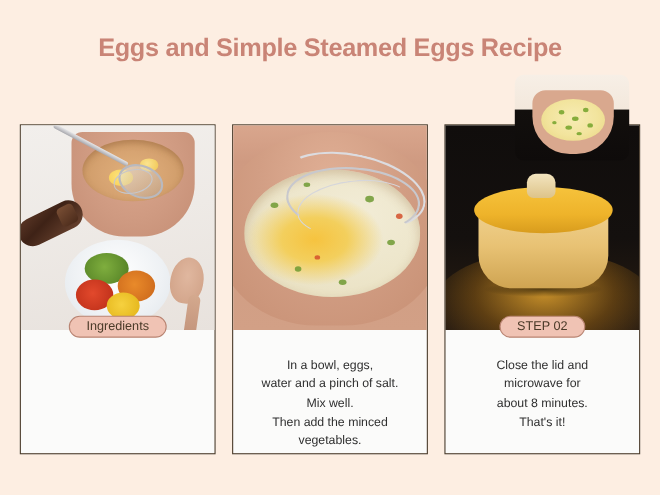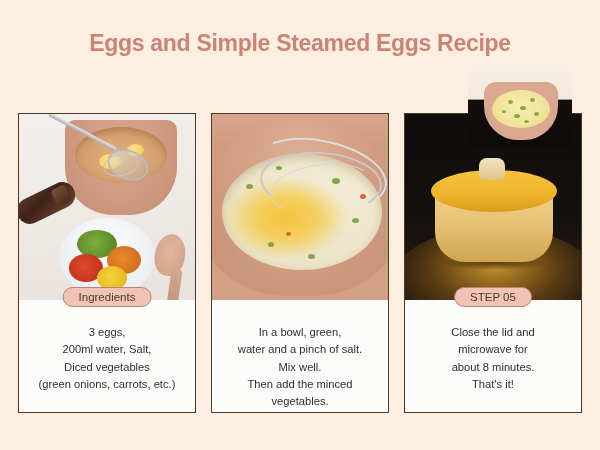--- a/index.html
+++ b/index.html
@@ -291,58 +291,54 @@
       </div>
       <div class="plate"></div>
       <div class="veg-green"></div>
       <div class="veg-red"></div>
       <div class="veg-orange"></div>
       <div class="veg-yellow"></div>
       <div class="spoon"></div>
       <div class="spoon-h"></div>
     </div>
     <div class="badge">Ingredients</div>
-    <div class="caption">3 eggs,
-200ml water, Salt,
-Diced vegetables
-(green onions, carrots, etc.)</div>
   </div>
 
   <div class="panel">
     <div class="photo ph2">
       <div class="rim"></div>
       <div class="liquid"></div>
       <div class="fleck" style="left:34px;top:70px;width:7px;height:5px;"></div>
       <div class="fleck" style="left:120px;top:64px;width:8px;height:6px;"></div>
       <div class="fleck" style="left:140px;top:104px;width:7px;height:5px;"></div>
       <div class="fleck" style="left:56px;top:128px;width:6px;height:5px;"></div>
       <div class="fleck" style="left:96px;top:140px;width:7px;height:5px;"></div>
       <div class="fleck" style="left:64px;top:52px;width:6px;height:4px;"></div>
       <div class="fleck" style="left:148px;top:80px;width:6px;height:5px;background:#d4502b;"></div>
       <div class="fleck" style="left:74px;top:118px;width:5px;height:4px;background:#d4502b;"></div>
       <div class="whisk1"></div>
       <div class="whisk2"></div>
       <div class="whisk3"></div>
     </div>
-    <div class="caption">In a bowl, green,
+    <div class="caption">In a bowl, eggs,
 water and a pinch of salt.
 Mix well.
 Then add the minced
 vegetables.</div>
   </div>
 
   <div class="panel">
     <div class="photo ph3">
       <div class="glow"></div>
       <div class="shadow"></div>
       <div class="body"></div>
       <div class="lid"></div>
       <div class="knob"></div>
     </div>
-    <div class="badge">STEP 05</div>
+    <div class="badge">STEP 02</div>
     <div class="caption">Close the lid and
 microwave for
 about 8 minutes.
 That's it!</div>
   </div>
 
 </div>
 
 <div class="finished">
   <div class="fbowl"></div>

